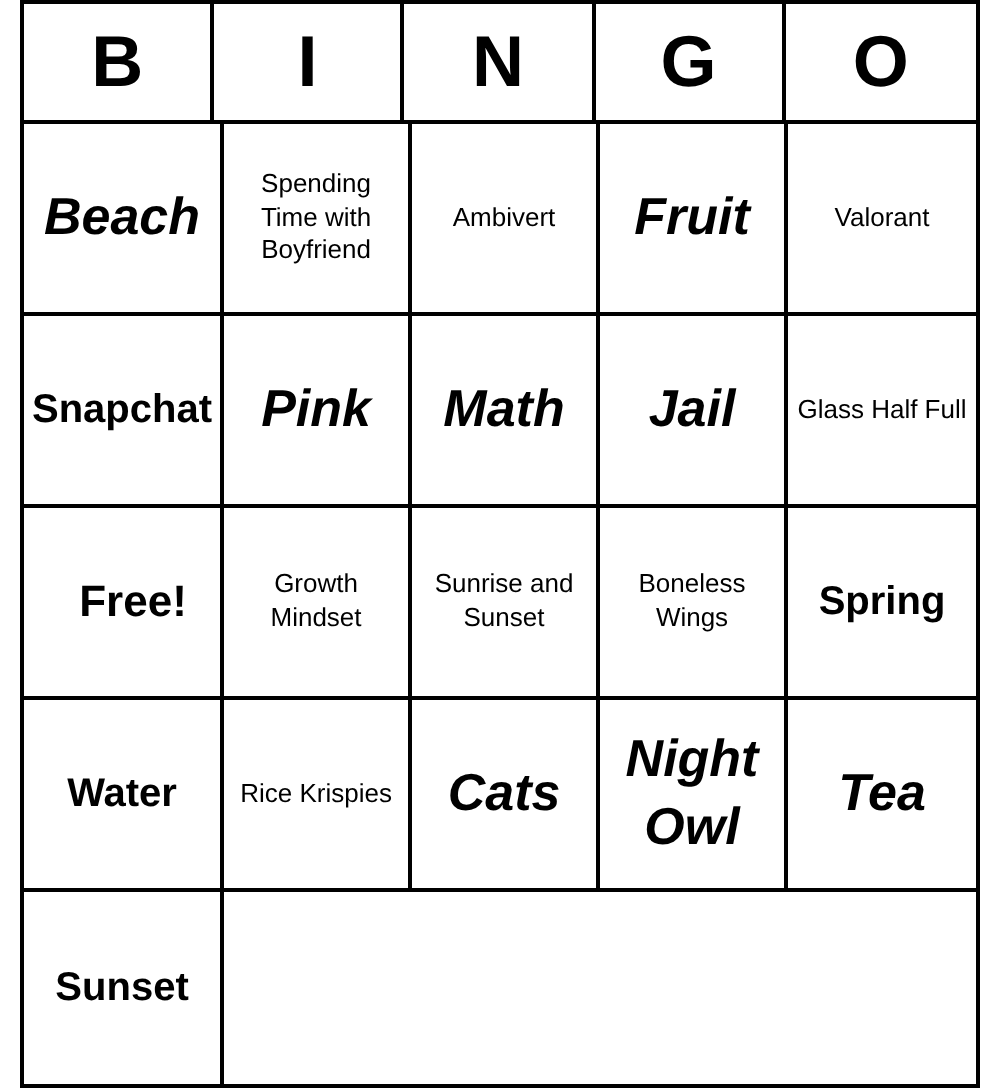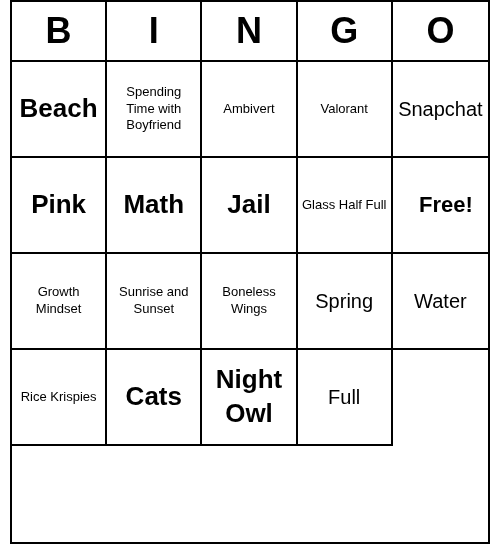--- a/index.html
+++ b/index.html
@@ -52,24 +52,25 @@
     .bingo-cell:nth-child(n+21) {
       border-bottom: none;
     }
     .cell-text {
       font-size: 13px;
       line-height: 1.3;
     }
     .cell-text.large {
       font-size: 26px;
       font-weight: bold;
+      font-style: italic;
     }
     .cell-text.medium {
       font-size: 20px;
-      font-weight: normal;
+      font-weight: bold;
     }
     .cell-text.free {
       font-size: 22px;
       font-weight: bold;
       margin-left: 11px;
     }
   </style>
 </head>
 <body>
 
@@ -83,20 +84,23 @@
     </div>
   <div class="bingo-grid">
       <div class="bingo-cell">
         <span class="cell-text large">Beach</span>
       </div>
       <div class="bingo-cell">
         <span class="cell-text">Spending Time with Boyfriend</span>
       </div>
       <div class="bingo-cell">
         <span class="cell-text">Ambivert</span>
+      </div>
+      <div class="bingo-cell">
+        <span class="cell-text large">Fruit</span>
       </div>
       <div class="bingo-cell">
         <span class="cell-text">Valorant</span>
       </div>
       <div class="bingo-cell">
         <span class="cell-text medium">Snapchat</span>
       </div>
       <div class="bingo-cell">
         <span class="cell-text large">Pink</span>
       </div>
@@ -130,16 +134,19 @@
       <div class="bingo-cell">
         <span class="cell-text">Rice Krispies</span>
       </div>
       <div class="bingo-cell">
         <span class="cell-text large">Cats</span>
       </div>
       <div class="bingo-cell">
         <span class="cell-text large">Night Owl</span>
       </div>
       <div class="bingo-cell">
-        <span class="cell-text medium">Full</span>
+        <span class="cell-text large">Tea</span>
+      </div>
+      <div class="bingo-cell">
+        <span class="cell-text medium">Sunset</span>
       </div>
     </div>
 </div>
 
 </body></html>

